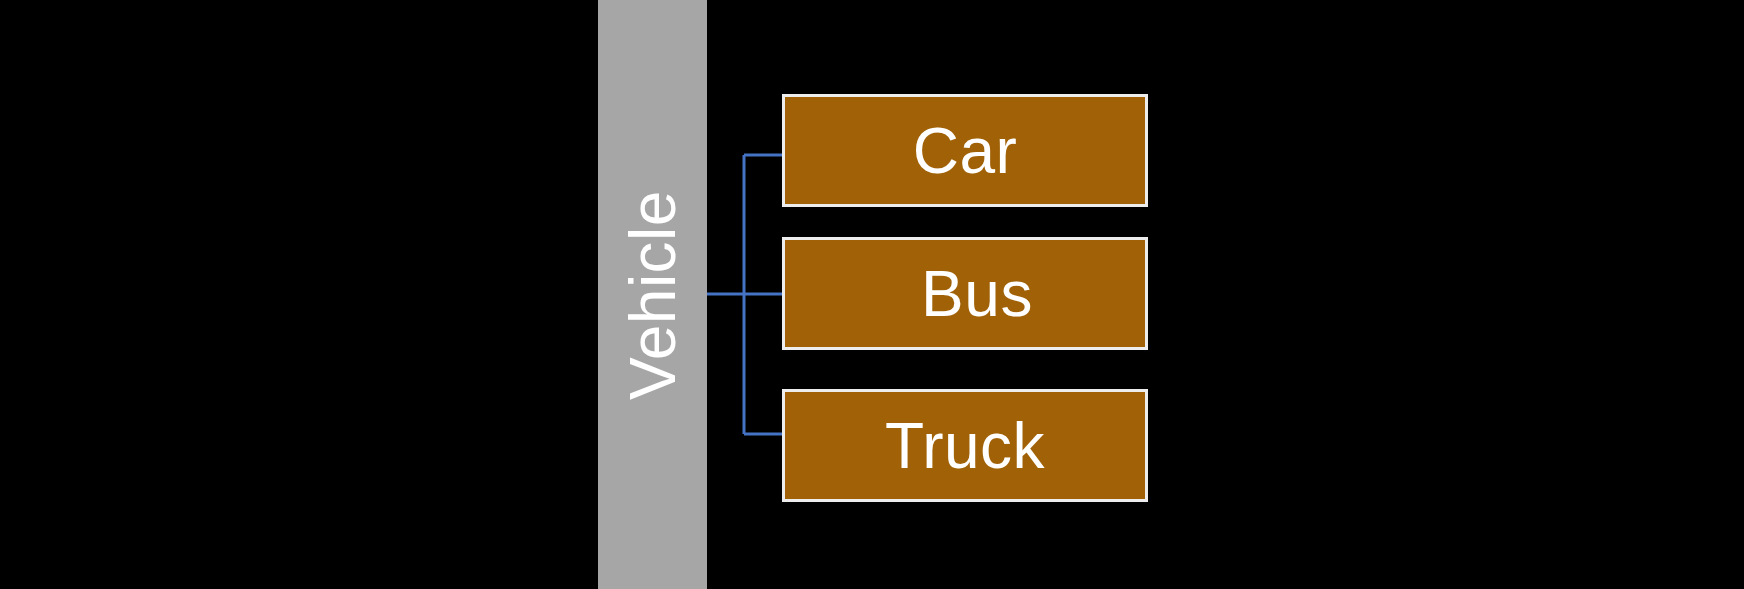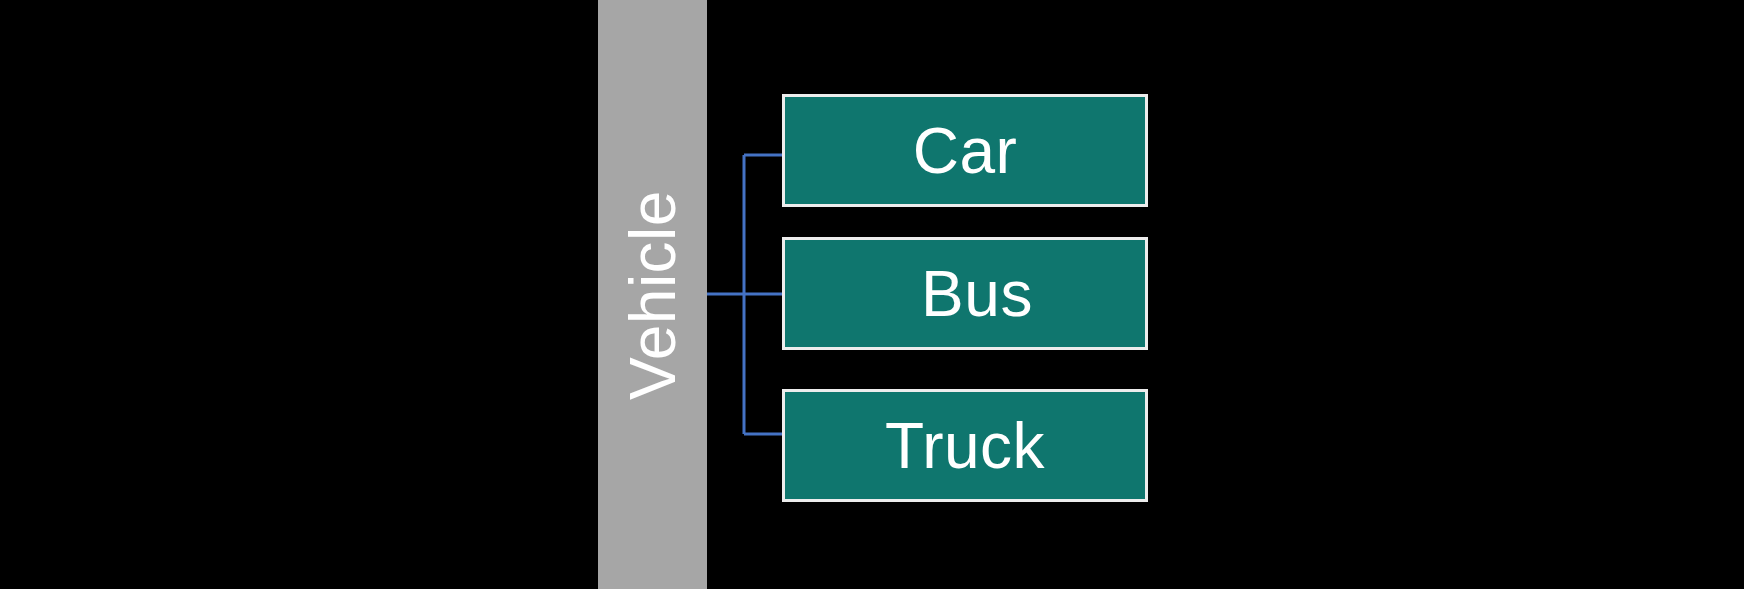--- a/index.html
+++ b/index.html
@@ -53,21 +53,21 @@
     height: 589px;
     pointer-events: none;
   }
 
   
   .node-box {
     position: absolute;
     left: 782px;
     width: 366px;
     box-sizing: border-box;
-    background: #0f766e;
+    background: #a16207;
     border: 3px solid #ededed;
     display: flex;
     align-items: center;
     justify-content: center;
   }
   .node-box.node-car   { top: 94px;  height: 113px; }
   .node-box.node-bus   { top: 237px; height: 113px; padding-left: 24px; }
   .node-box.node-truck { top: 377px; height: 113px; margin-top: 12px; }
 
   .node-label {

